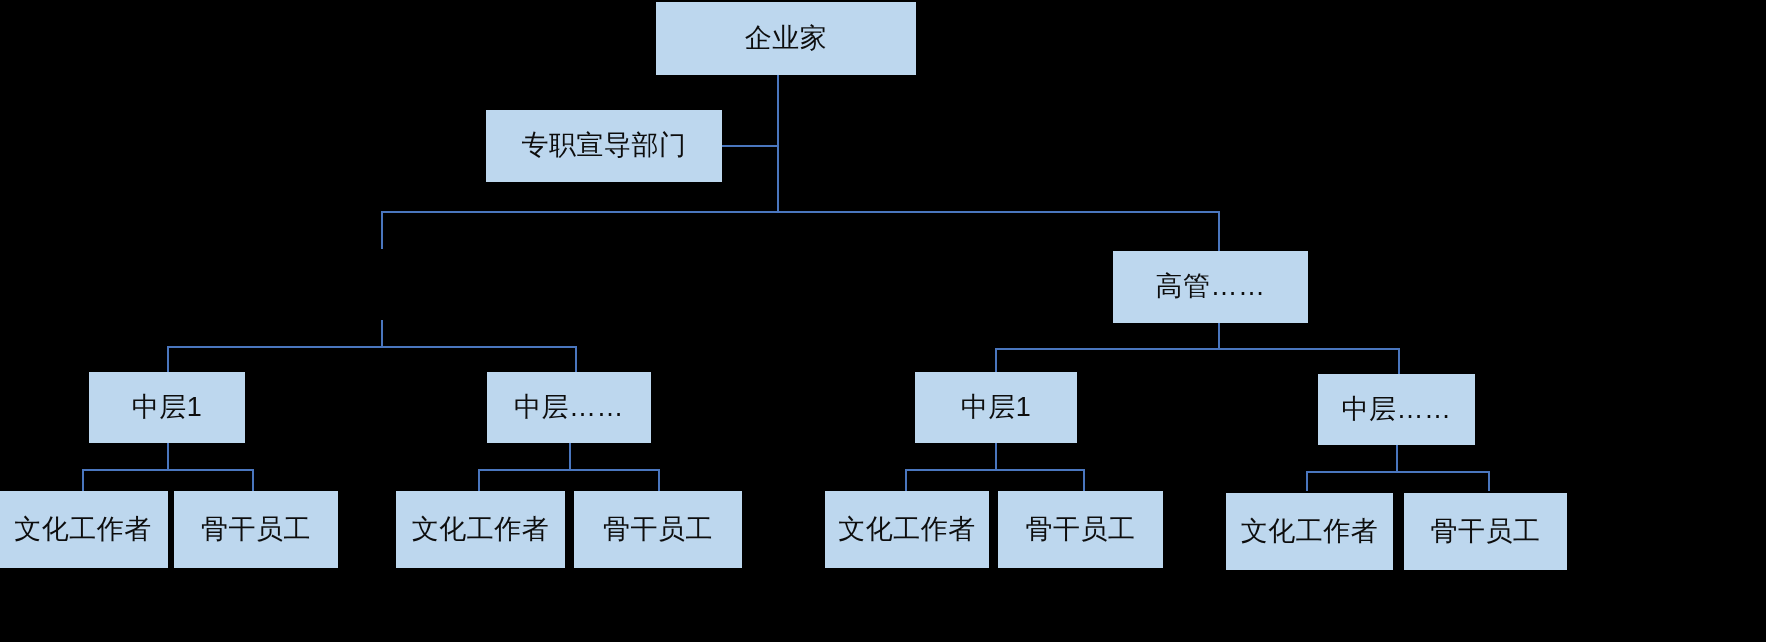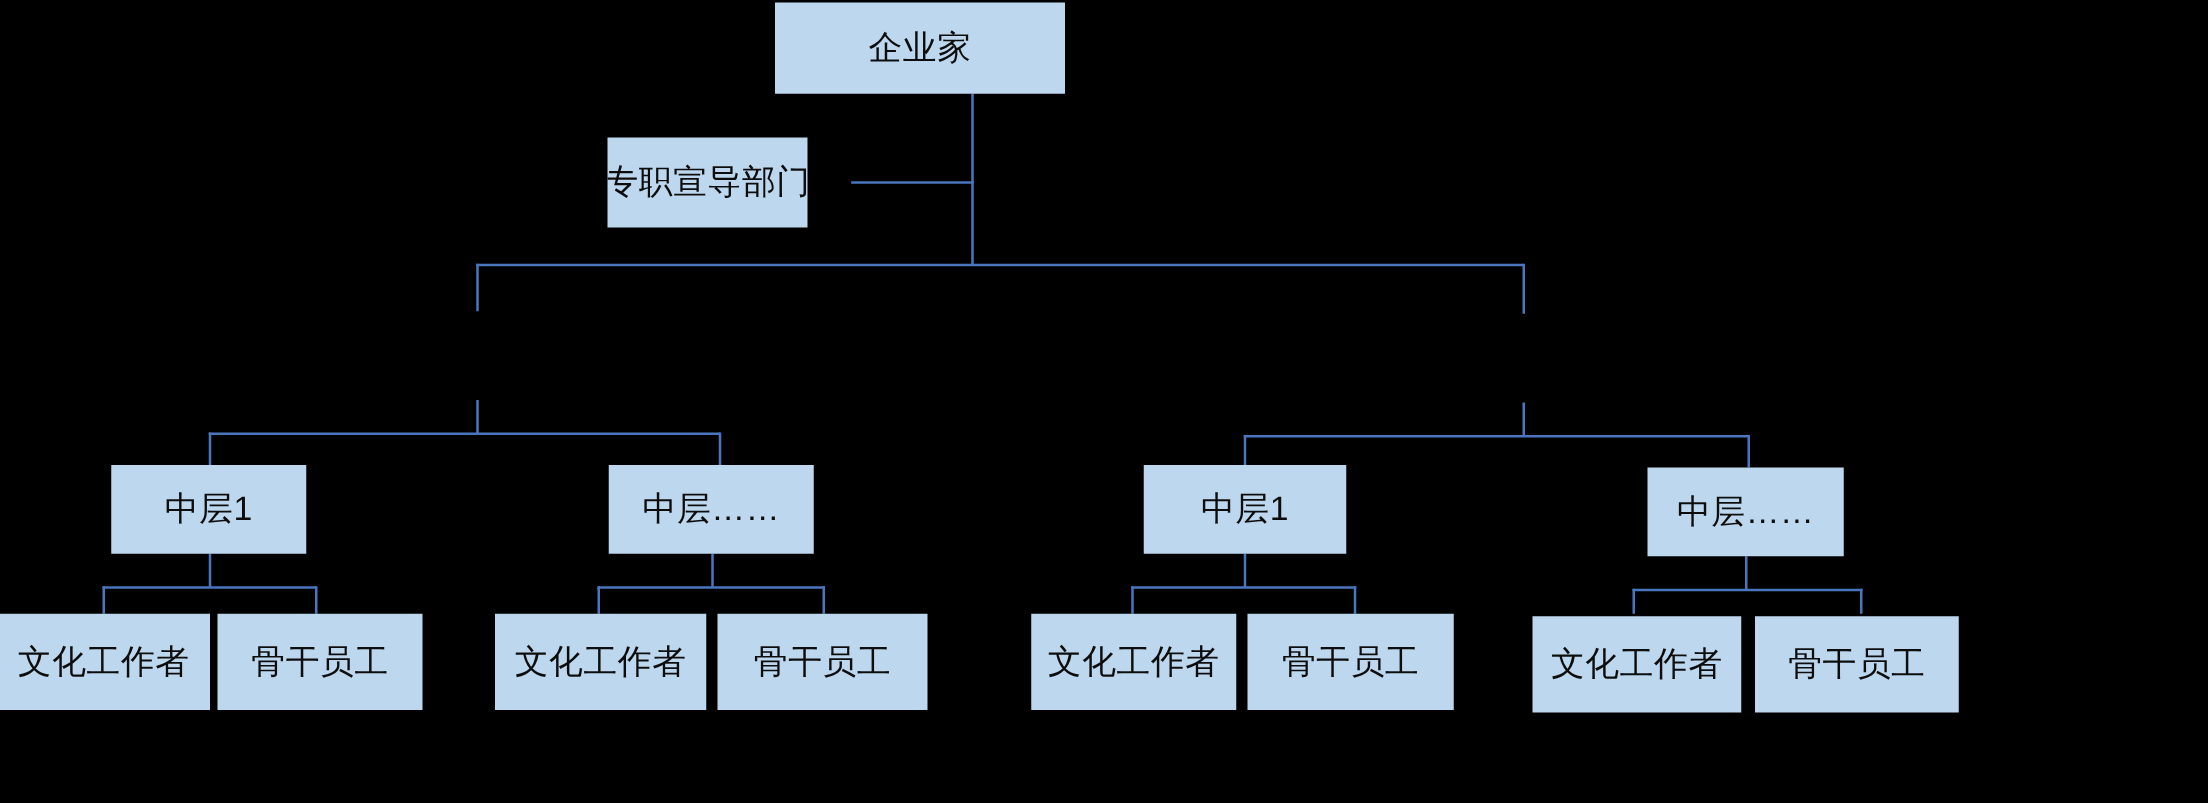--- a/index.html
+++ b/index.html
@@ -75,25 +75,26 @@
   <div class="conn v" style="left:995px; top:443px; height:27px;"></div>
   <div class="conn h" style="left:905px; top:469px; width:180px;"></div>
   <div class="conn v" style="left:905px; top:469px; height:22px;"></div>
   <div class="conn v" style="left:1083px; top:469px; height:22px;"></div>
 
   <div class="conn v" style="left:1396px; top:445px; height:27px;"></div>
   <div class="conn h" style="left:1306px; top:471px; width:184px;"></div>
   <div class="conn v" style="left:1306px; top:471px; height:20px;"></div>
   <div class="conn v" style="left:1488px; top:471px; height:20px;"></div>
 
-  <div class="node" style="left:620px; top:2px; width:232px; height:73px;">企业家</div>
+  <div class="node" style="left:656px; top:2px; width:260px; height:73px;">企业家</div>
 
-  <div class="node" style="left:486px; top:110px; width:160px; height:72px;">专职宣导部门</div>
+  <div class="node" style="left:486px; top:110px; width:236px; height:72px;">专职宣导部门</div>
 
 
+  <div class="node" style="left:1113px; top:251px; width:195px; height:72px;">高管……</div>
 
   <div class="node" style="left:89px; top:372px; width:156px; height:71px;">中层1</div>
 
   <div class="node" style="left:487px; top:372px; width:164px; height:71px;">中层……</div>
 
   <div class="node" style="left:915px; top:372px; width:162px; height:71px;">中层1</div>
 
   <div class="node" style="left:1318px; top:374px; width:157px; height:71px;">中层……</div>
 
   <div class="node" style="left:-2px; top:491px; width:170px; height:77px;">文化工作者</div>

